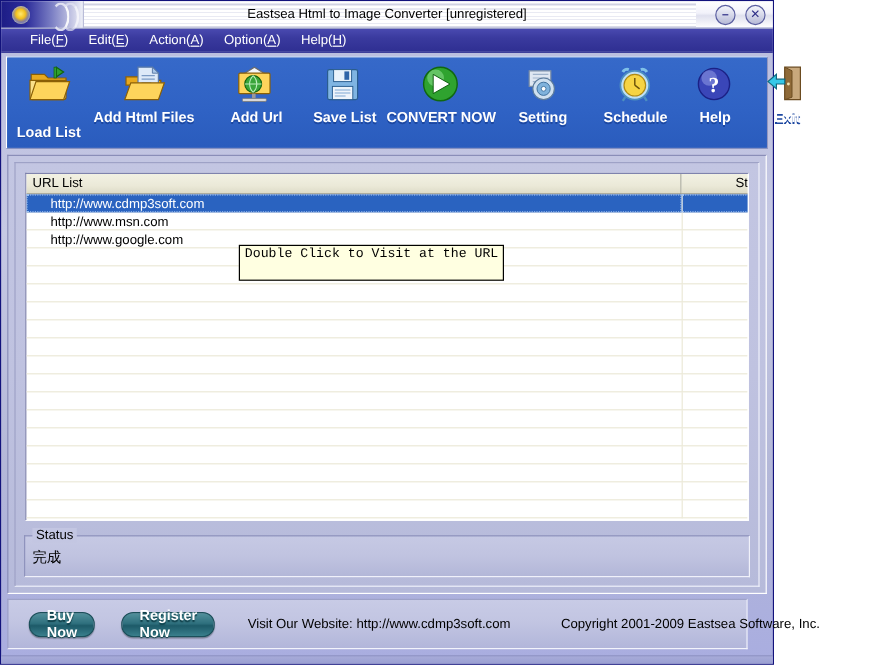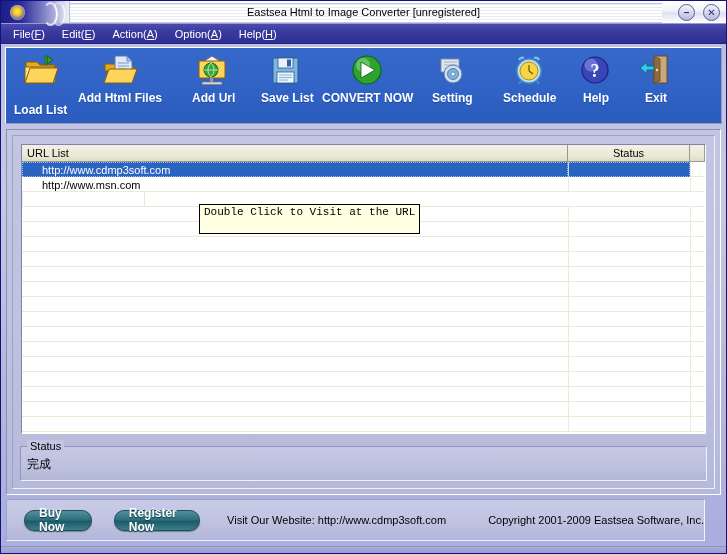--- a/index.html
+++ b/index.html
@@ -3,21 +3,21 @@
 <meta charset="utf-8">
 <style>
   html,body{margin:0;padding:0;}
   body{
     width:727px;height:554px;overflow:hidden;
     font-family:"Liberation Sans","DejaVu Sans",sans-serif;
     background:#ffffff;
   }
   
   .window{
-    position:absolute;left:0;top:0;width:727px;height:554px;
+    position:absolute;left:0;top:0;width:645px;height:554px;
     box-sizing:border-box;
     background:linear-gradient(180deg,#b9bcdd 0%,#c6c9e4 35%,#b4b8d8 70%,#a9ade0 100%);
     border:1px solid #12127c;
     display:flex;flex-direction:column;
   }
   
   .titlebar{
     position:relative;height:22px;flex:0 0 22px;
     background:linear-gradient(180deg,#ffffff 0%,#f2f2fa 45%,#dfe0ee 55%,#ffffff 100%);
     border-bottom:1px solid #9a9ec6;
@@ -56,21 +56,21 @@
     width:15px;height:15px;border-radius:50%;
     background:linear-gradient(180deg,#f4f5fb 0%,#d6d8ea 50%,#b6b9d6 100%);
     border:1px solid #5a5ea0;
     display:flex;align-items:center;justify-content:center;
     font-size:10px;color:#2d2d86;line-height:1;font-weight:bold;
   }
   
   .menubar{
     flex:0 0 19px;height:19px;
     background:linear-gradient(180deg,#4a4ab0 0%,#3a3a9e 40%,#2f2f92 100%);
-    display:flex;align-items:center;padding-left:10px;gap:13px;
+    display:flex;align-items:center;padding-left:22px;gap:13px;
     border-bottom:1px solid #20208a;
   }
   .menu-item{font-size:11px;color:#ffffff;white-space:nowrap;padding:1px 2px;}
   .menu-item u{text-decoration:underline;}
   
   .toolbar-wrap{
     flex:0 0 75px;margin:3px 4px 0 4px;
     border:1px solid #9598c0;border-top-color:#ffffff;border-left-color:#ffffff;
     background:#2f62c4;
     position:relative;
@@ -336,20 +336,21 @@
             <div class="cell c1">http://www.cdmp3soft.com</div>
             <div class="cell c2"></div>
             <div class="cell c3"></div>
           </div>
           <div class="lv-row">
             <div class="cell c1">http://www.msn.com</div>
             <div class="cell c2"></div>
             <div class="cell c3"></div>
           </div>
           <div class="lv-row">
+            <div class="cell c1">http://www.google.com</div>
             <div class="cell c2"></div>
             <div class="cell c3"></div>
           </div>
 
           <div class="lv-row">
               <div class="cell c1"></div>
               <div class="cell c2"></div>
               <div class="cell c3"></div>
             </div>
           <div class="lv-row">

